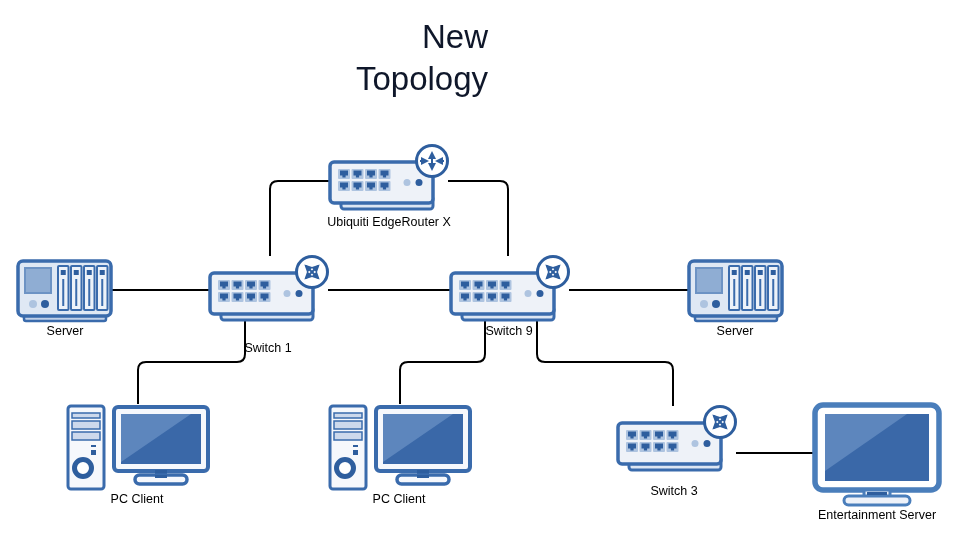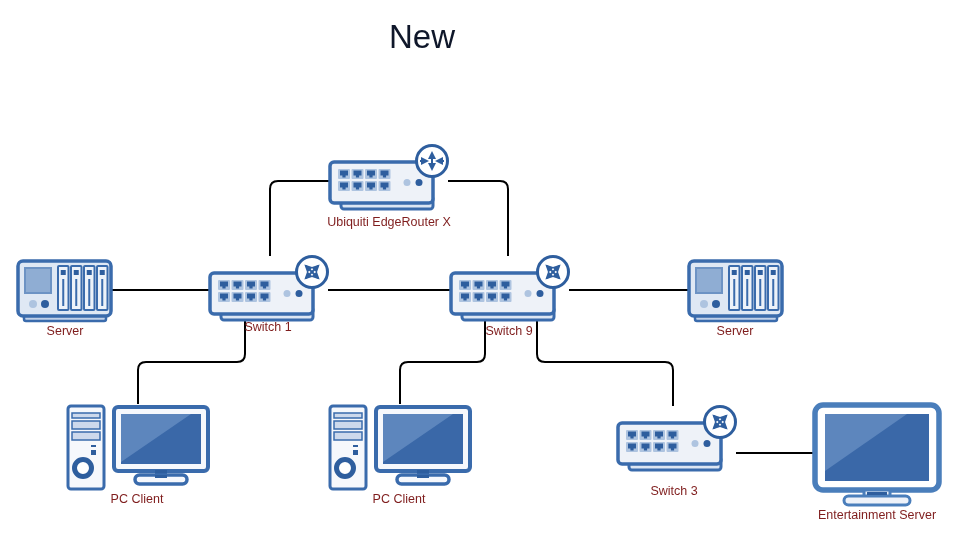--- a/index.html
+++ b/index.html
@@ -9,21 +9,21 @@
   }
   .edges{position:absolute;left:0;top:0;}
   .edges path{stroke:#000000;stroke-width:2;fill:none;}
   .dev{position:absolute;overflow:visible;}
   .title{
     position:absolute;left:390px;top:16px;transform:translateX(-50%);
     text-align:right;font-size:33px;line-height:42px;color:#0f172a;white-space:nowrap;margin-left:32px;
   }
   .lbl{
     position:absolute;transform:translateX(-50%);
-    font-size:12.5px;color:#7f1d1d;white-space:nowrap;
+    font-size:12.5px;color:#000000;white-space:nowrap;
   }
   .defs{position:absolute;width:0;height:0;}
 </style>
 </head>
 <body>
 
 <div class="canvas">
 
   <svg class="defs">
     <defs>
@@ -129,37 +129,38 @@
     <path d="M 328,290 H 450"></path>
     <path d="M 569,290 H 688"></path>
     <path d="M 245,321 V 354 Q 245,362 237,362 H 146 Q 138,362 138,370 V 404"></path>
     <path d="M 485,321 V 354 Q 485,362 477,362 H 408 Q 400,362 400,370 V 404"></path>
     <path d="M 537,321 V 354 Q 537,362 545,362 H 665 Q 673,362 673,370 V 406"></path>
     <path d="M 736,453 H 813"></path>
   </svg>
 
   <div class="title">
     <div>New</div>
+    <div>Topology</div>
   </div>
 
   <svg class="dev" style="left:327px;top:144px" width="134" height="82" viewBox="0 0 134 82">
     <use href="#switch-shape"></use>
     <g transform="translate(105,17)">
       <use href="#badge-router"></use>
     </g>
   </svg>
   <div class="lbl" style="left:389px;top:215px">Ubiquiti EdgeRouter X</div>
 
   <svg class="dev" style="left:207px;top:255px" width="134" height="82" viewBox="0 0 134 82">
     <use href="#switch-shape"></use>
     <g transform="translate(105,17)">
       <use href="#badge-switch"></use>
     </g>
   </svg>
-  <div class="lbl" style="left:268px;top:320px">Switch 1</div>
+  <div class="lbl" style="left:268px;top:341px">Switch 1</div>
 
   <svg class="dev" style="left:448px;top:255px" width="134" height="82" viewBox="0 0 134 82">
     <use href="#switch-shape"></use>
     <g transform="translate(105,17)">
       <use href="#badge-switch"></use>
     </g>
   </svg>
   <div class="lbl" style="left:509px;top:324px">Switch 9</div>
 
   <svg class="dev" style="left:615px;top:405px" width="134" height="82" viewBox="0 0 134 82">

